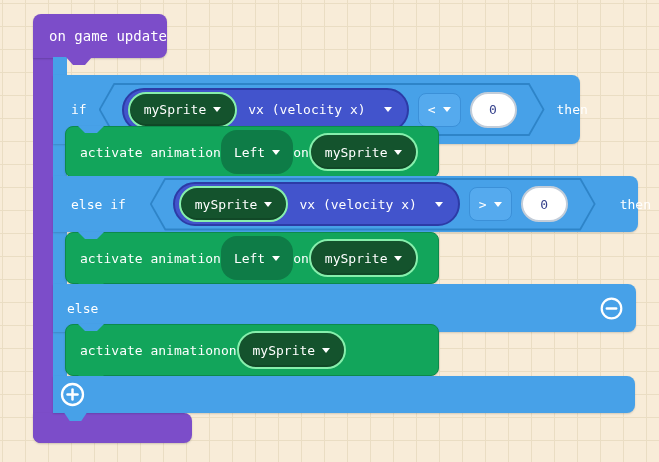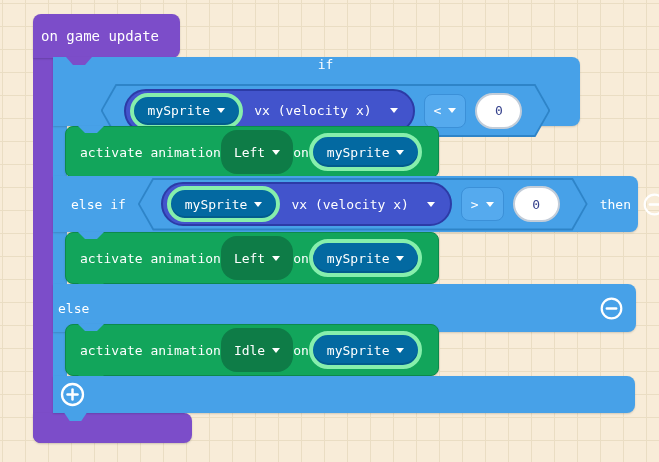--- a/index.html
+++ b/index.html
@@ -19,42 +19,42 @@
 
   
   .caret {
     display:inline-block; width:0; height:0;
     border-left:4.5px solid transparent; border-right:4.5px solid transparent;
     border-top:5.5px solid #ffffff; margin-left:7px; vertical-align:middle;
   }
 
   
   .purple-head {
-    position:absolute; left:33px; top:14px; width:147px; height:44px;
+    position:absolute; left:33px; top:14px; width:134px; height:44px;
     background:#7c4dc9; border-radius:8px 8px 8px 0;
-    display:flex; align-items:center; padding-left:8px; box-sizing:border-box;
+    display:flex; align-items:center; padding-left:16px; box-sizing:border-box;
     box-shadow:0 1px 2px rgba(0,0,0,.18);
   }
   .purple-spine {
     position:absolute; left:33px; top:30px; width:20px; height:413px;
     background:#7c4dc9; border-radius:8px 0 0 8px;
   }
   .purple-bottom {
     position:absolute; left:33px; top:413px; width:159px; height:30px;
     background:#7c4dc9; border-radius:0 8px 8px 8px;
     box-shadow:0 1px 2px rgba(0,0,0,.18);
   }
 
   
   .bar { position:absolute; background:#47a1e8; box-sizing:border-box;
          display:flex; align-items:center; box-shadow:0 1px 2px rgba(0,0,0,.15); }
   .blue-spine { position:absolute; left:53px; top:57px; width:14px; height:356px; background:#47a1e8; }
-  .bar-header { left:53px; top:57px;  width:527px; height:69px; border-radius:0 8px 8px 0; padding-left:18px; gap:12px;flex-direction:column; }
-  .bar-elseif { left:53px; top:176px; width:585px; height:56px; border-radius:0 8px 8px 0; padding-left:18px; gap:12px; }
-  .bar-else   { left:53px; top:284px; width:583px; height:48px; border-radius:0 8px 8px 0; padding-left:5px; }
+  .bar-header { left:53px; top:75px;  width:527px; height:69px; border-radius:0 8px 8px 0; padding-left:18px; gap:12px; }
+  .bar-elseif { left:53px; top:176px; width:585px; height:56px; border-radius:0 8px 8px 0; padding-left:18px; gap:24px; }
+  .bar-else   { left:53px; top:284px; width:583px; height:48px; border-radius:0 8px 8px 0; padding-left:14px; }
   .bar-bottom { left:53px; top:376px; width:582px; height:37px; border-radius:0 8px 8px 0; padding-left:7px; }
 
   
   .tab { position:absolute; clip-path:polygon(0 0,100% 0,73% 100%,27% 100%); }
   .tab-purple { left:66px; top:57px; width:26px; height:8px; background:#7c4dc9; }
   .tab-blue-bottom { left:63px; top:411px; width:25px; height:10px; background:#47a1e8; }
 
   
   .hex {
     clip-path:polygon(0 50%, 15px 0, calc(100% - 15px) 0, 100% 50%, calc(100% - 15px) 100%, 15px 100%);
@@ -69,21 +69,21 @@
 
   
   .prop {
     background:#4254cc; border:2px solid #2c3ba6; border-radius:22px;
     display:flex; align-items:center; padding:3px 15px 3px 4px; gap:11px; height:44px;
     box-sizing:border-box;
   }
 
   
   .sprite-dd {
-    background:#0369a1; border:4px solid #86efac; border-radius:19px;
+    background:#14532d; border:2px solid #86efac; border-radius:19px;
     display:flex; align-items:center; justify-content:center;
     padding:0 14px; height:36px; box-sizing:border-box;
     box-shadow:inset 0 -2px 0 rgba(0,0,0,.12);
   }
 
   
   .cmp-dd {
     background:#55aaee; border:1px solid #3b90d8; border-radius:8px;
     display:flex; align-items:center; padding:0 9px; height:34px; box-sizing:border-box;
   }
@@ -225,24 +225,20 @@
     <div class="round-btn ml-auto">
       <svg width="23" height="23" viewBox="0 0 23 23">
         <circle cx="11.5" cy="11.5" r="9.8" fill="none" stroke="#ffffff" stroke-width="2.2"></circle>
         <line x1="6.8" y1="11.5" x2="16.2" y2="11.5" stroke="#ffffff" stroke-width="2.4" stroke-linecap="round"></line>
       </svg>
     </div>
   </div>
 
   <div class="stmt stmt-3">
     <span class="btxt">activate animation</span>
-    <div class="anim-dd">
-      <span class="btxt">Idle</span>
-      <span class="caret"></span>
-    </div>
     <span class="btxt">on</span>
     <div class="sprite-dd" style="height:38px">
       <span class="btxt">mySprite</span>
       <span class="caret"></span>
     </div>
   </div>
 
   <div class="bar bar-bottom">
     <div class="round-btn">
       <svg width="25" height="25" viewBox="0 0 25 25">

